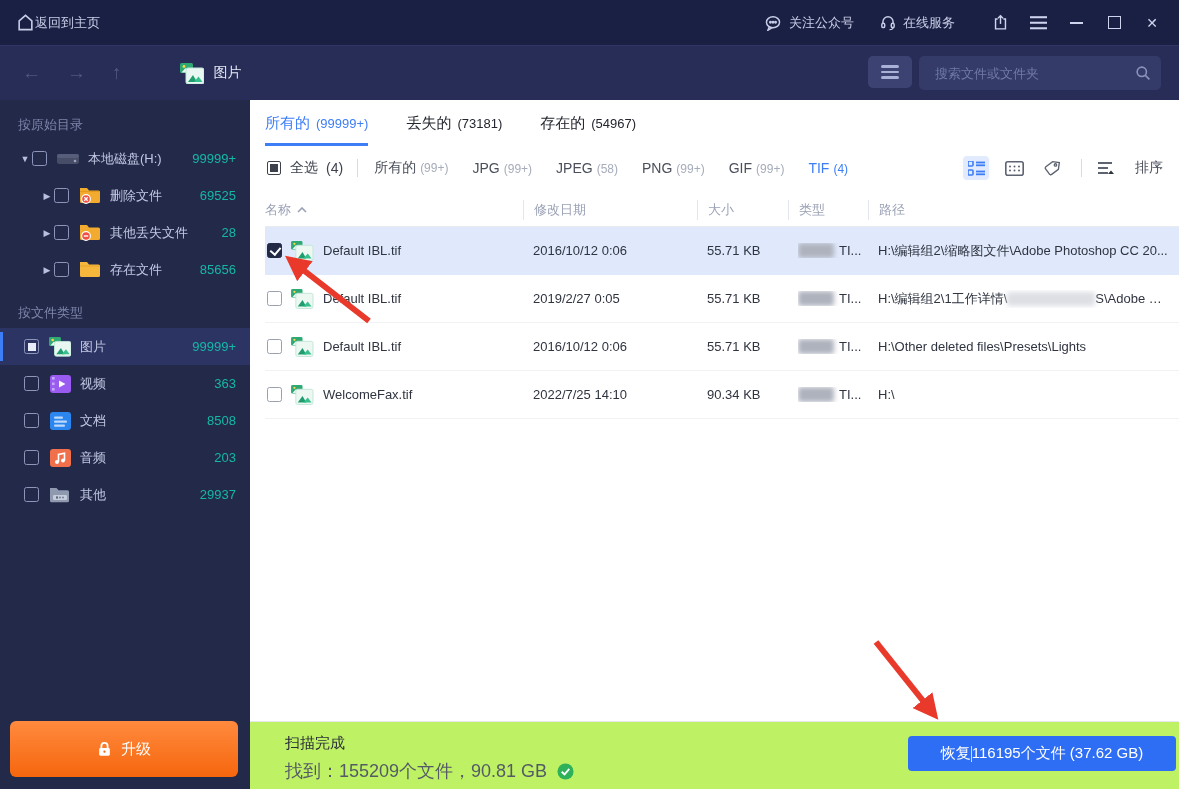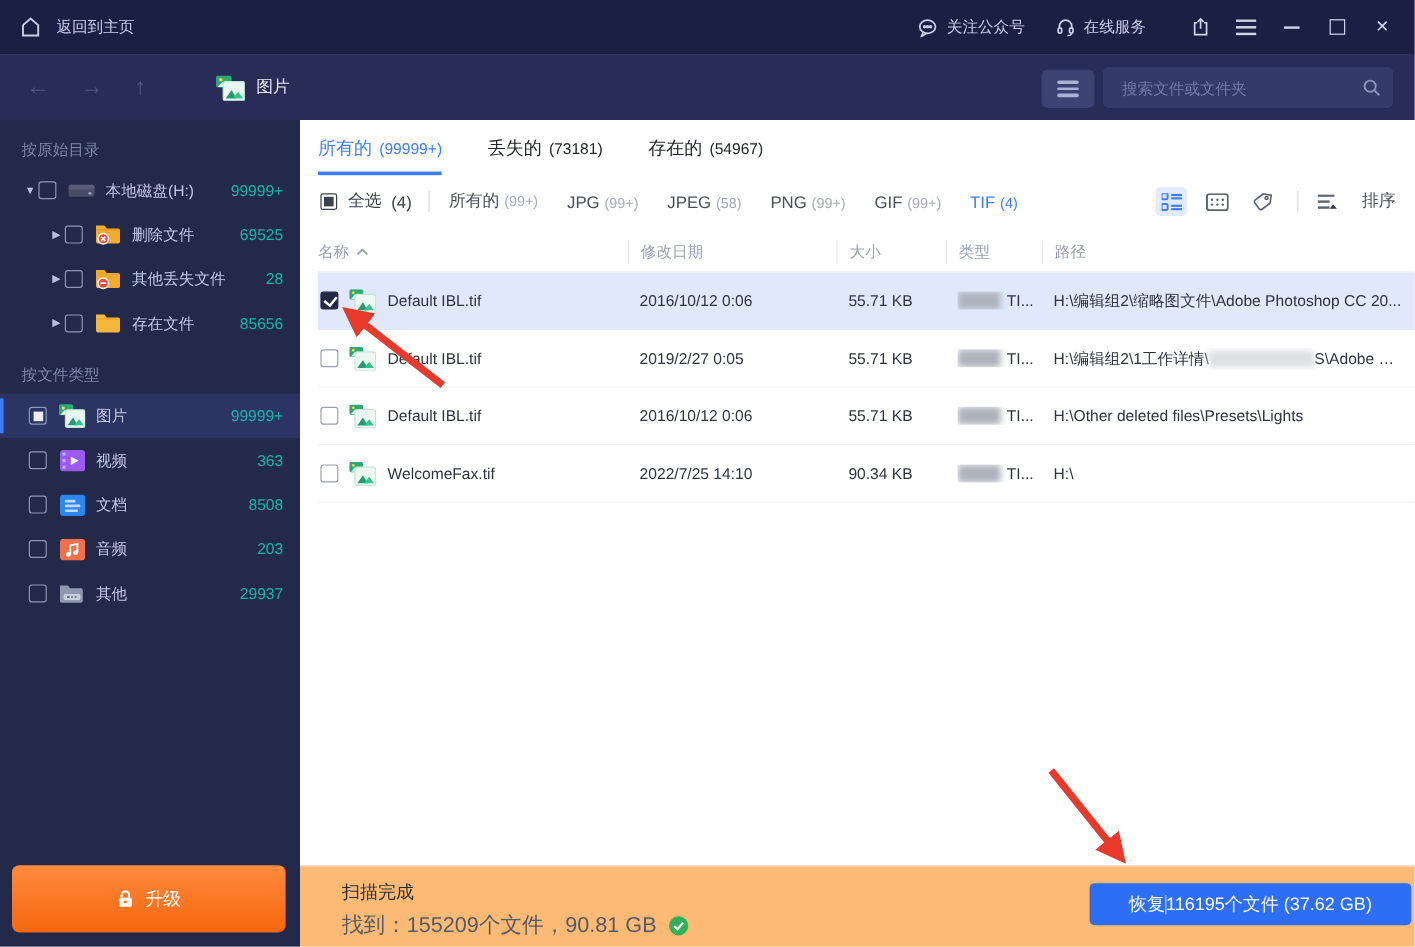--- a/index.html
+++ b/index.html
@@ -2,34 +2,34 @@
 <html><head>
 <meta charset="utf-8">
 <style>
   html,body{margin:0;padding:0;width:1179px;height:789px;overflow:hidden;
     font-family:"Liberation Sans","DejaVu Sans",sans-serif;-webkit-font-smoothing:antialiased;}
   .app{position:relative;width:1179px;height:789px;background:#fff;}
 
   
   .titlebar{position:absolute;left:0;top:0;width:100%;height:45px;background:#1a2044;
     display:flex;align-items:center;justify-content:space-between;color:#c9cee8;font-size:13px;}
-  .tb-left{display:flex;align-items:center;gap:12px;padding-left:16px;}
+  .tb-left{display:flex;align-items:center;gap:0;padding-left:16px;}
   .tb-right{display:flex;align-items:center;padding-right:8px;}
   .tb-item{display:flex;align-items:center;gap:7px;margin-right:26px;cursor:pointer;color:#c9cee8;}
   .winbtn{width:38px;height:30px;display:flex;align-items:center;justify-content:center;color:#cfd4ee;font-size:14px;cursor:pointer;}
   .maxbox{width:11px;height:11px;border:1.5px solid #cfd4ee;display:inline-block;}
   .minbar{width:13px;height:0;border-top:2px solid #cfd4ee;display:inline-block;}
 
   
   .toolbar{position:absolute;left:0;top:45px;width:100%;height:55px;background:#272d56;border-top:1px solid #2f3663;
     display:flex;align-items:center;box-sizing:border-box;}
   .nav-arrows{display:flex;align-items:center;gap:26px;padding-left:22px;color:#4f5783;font-size:19px;}
   .nav-arrows span{cursor:pointer;}
   .loc{display:flex;align-items:center;gap:10px;margin-left:58px;color:#e7eaf7;font-size:14px;}
-  .toolbar-right{margin-left:auto;display:flex;align-items:flex-end;gap:7px;padding-right:18px;}
+  .toolbar-right{margin-left:auto;display:flex;align-items:flex-start;gap:7px;padding-right:18px;}
   .menu-btn{width:44px;height:32px;background:#3c4372;border-radius:5px;display:flex;align-items:center;justify-content:center;cursor:pointer;}
   .menu-lines{width:18px;}
   .menu-lines div{height:2.5px;background:#aab1d6;border-radius:2px;margin:3px 0;}
   .search{width:218px;height:34px;background:#343b68;border-radius:5px;display:flex;align-items:center;padding:0 10px 0 14px;}
   .search input{flex:1;background:transparent;border:none;outline:none;color:#cdd3ef;font-size:13px;font-family:inherit;}
   .search input::placeholder{color:#707aa6;}
 
   
   .sidebar{position:absolute;left:0;top:100px;width:250px;height:689px;background:#232949;box-sizing:border-box;}
   .section-label{color:#7d86ab;font-size:13px;padding:16px 0 6px 18px;}
@@ -78,21 +78,21 @@
   .ncell{display:flex;align-items:center;gap:9px;}
   .rcbx{width:15px;height:15px;border:1.5px solid #9aa0ae;border-radius:2.5px;box-sizing:border-box;background:#fff;cursor:pointer;flex:0 0 15px;margin-left:2px;}
   .rcbx.checked{background:#232a46;border-color:#232a46;position:relative;}
   .rcbx.checked::after{content:"";position:absolute;left:3.5px;top:1px;width:5px;height:8px;border:solid #fff;border-width:0 2px 2px 0;transform:rotate(40deg);}
   .cell-type{display:flex;align-items:center;gap:5px;overflow:hidden;white-space:nowrap;}
   .redact-sm{width:36px;height:15px;border-radius:2px;background:#aeb2bd;filter:blur(2.5px);flex:0 0 36px;}
   .redact-path{display:inline-block;width:88px;height:14px;border-radius:2px;background:#dddfe4;filter:blur(2.5px);vertical-align:middle;}
   .cell-path{overflow:hidden;white-space:nowrap;text-overflow:ellipsis;}
 
   
-  .bottombar{position:absolute;left:250px;right:0;bottom:0;height:67px;background:#fdba74;border-top:1px solid #e7e8ec;}
+  .bottombar{position:absolute;left:250px;right:0;bottom:0;height:67px;background:#bef264;border-top:1px solid #e7e8ec;}
   .scan-title{position:absolute;left:35px;top:12px;font-size:15px;color:#2b2f38;}
   .scan-sub{position:absolute;left:35px;top:37px;font-size:18px;color:#555b66;display:flex;align-items:center;gap:10px;}
   .recover-btn{position:absolute;right:3px;top:14px;min-width:268px;height:35px;background:#2e6ef5;border-radius:4px;
     color:#fff;font-size:15px;display:flex;align-items:center;justify-content:center;cursor:pointer;padding:0 18px;box-sizing:border-box;}
   .rec-div{width:1px;height:16px;background:rgba(255,255,255,.75);}
 
   .arrow-overlay{position:absolute;left:0;top:0;width:1179px;height:789px;pointer-events:none;z-index:50;}
 </style>
 </head>
 <body>

